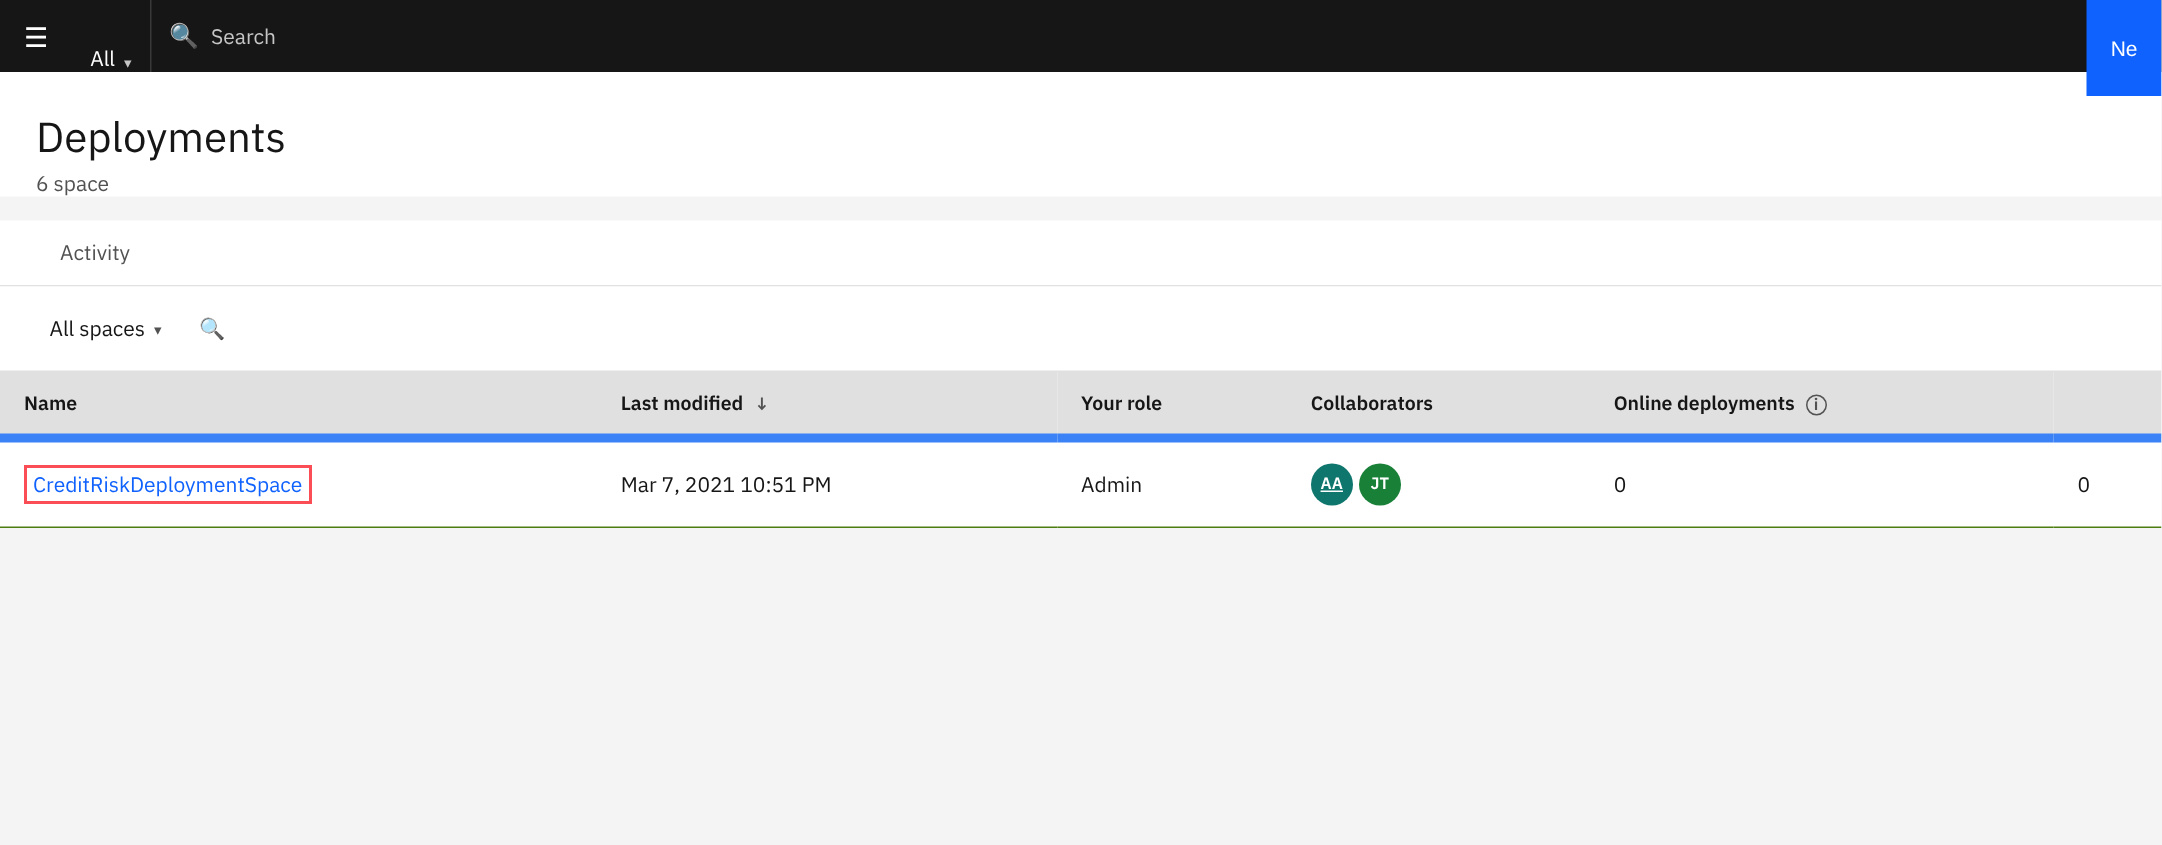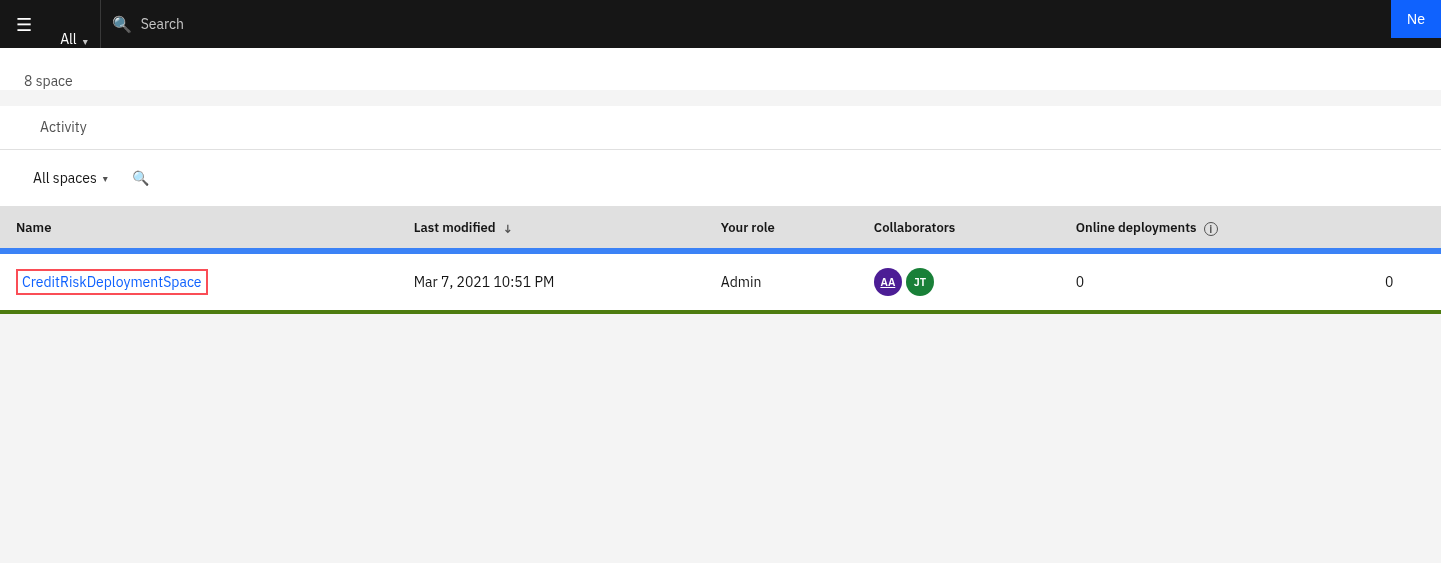--- a/index.html
+++ b/index.html
@@ -51,21 +51,21 @@
       font-size: 14px;
       padding: 0 12px;
     }
     .topnav-search-box .search-icon { font-size: 16px; color: #c6c6c6; }
 
     
     .topnav-new-btn {
       position: absolute;
       right: 0;
       top: 0;
-      height: 38px;
+      height: 64px;
       background: #0f62fe;
       color: #fff;
       border: none;
       padding: 0 16px;
       font-size: 14px;
       cursor: pointer;
       display: flex;
       align-items: center;
       font-weight: 400;
     }
@@ -183,21 +183,21 @@
       border: 1px solid #525252;
       border-radius: 50%;
       width: 14px;
       height: 14px;
       line-height: 12px;
       text-align: center;
       vertical-align: middle;
     }
     .table tbody tr {
       background: #fff;
-      border-bottom: 4px solid #4d7c0f;
+      border-bottom: 1px solid #4d7c0f;
     }
     .table tbody td {
       padding: 14px 16px;
       font-size: 14px;
       color: #161616;
       vertical-align: middle;
     }
     .table tbody td a {
       color: #0f62fe;
       text-decoration: none;
@@ -215,41 +215,42 @@
       width: 28px;
       height: 28px;
       border-radius: 50%;
       display: flex;
       align-items: center;
       justify-content: center;
       font-size: 11px;
       font-weight: 600;
       color: #fff;
     }
-    .avatar-red { background: #4c1d95; text-decoration: underline; }
+    .avatar-red { background: #0f766e; text-decoration: underline; }
     .avatar-green { background: #198038; }
   </style>
 </head>
 <body>
 
 <nav class="topnav">
   <span class="topnav-hamburger">☰</span>
   <div class="topnav-filter">
     <span>All</span>
     <span class="chevron">▾</span>
   </div>
   <div class="topnav-search-box">
     <span class="search-icon">🔍</span>
     <span>Search</span>
   </div>
   <button class="topnav-new-btn">Ne</button>
 </nav>
 
 <div class="page-header">
-  <p class="page-subtitle">8 space</p>
+  <h1 class="page-title">Deployments</h1>
+  <p class="page-subtitle">6 space</p>
 </div>
 
 <div class="tabs">
   <div class="tab">Activity</div>
 </div>
 
 <div class="content">
 
   <div class="filter-bar">
     <div class="filter-dropdown">

